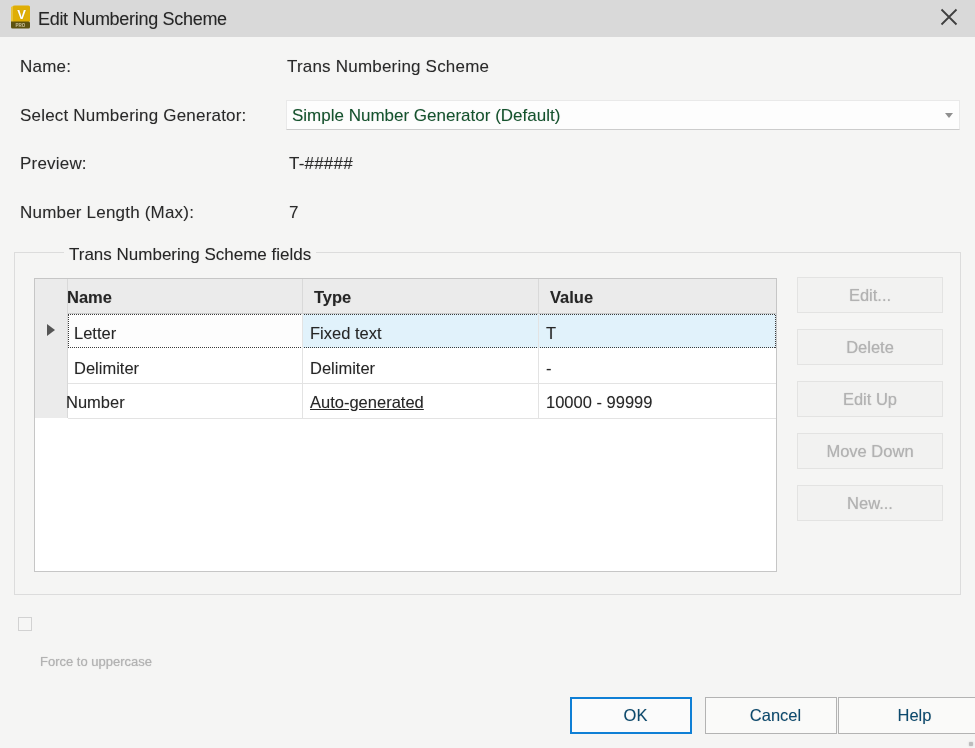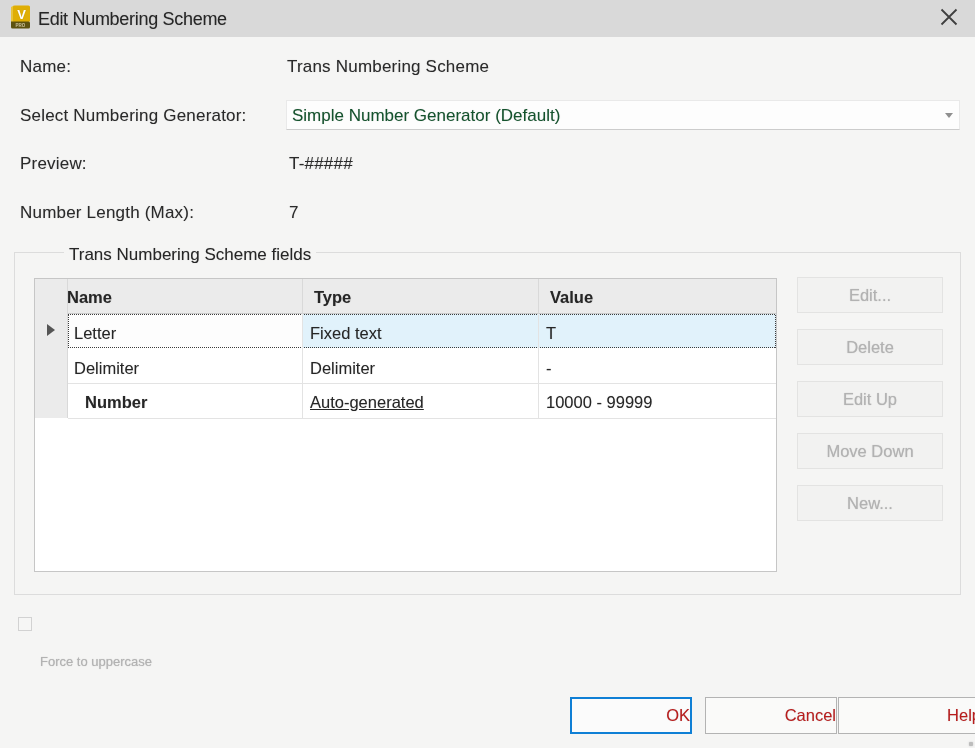--- a/index.html
+++ b/index.html
@@ -45,21 +45,21 @@
   #rowarrow { position:absolute; left:12px; top:45px; width:0; height:0;
               border-top:6.5px solid transparent; border-bottom:6.5px solid transparent;
               border-left:8.5px solid #555555; }
 
   .sbtn { position:absolute; left:797px; width:146px; height:36px; background:#f2f2f1;
           border:1px solid #e3e3e2; font-size:16.5px; color:#b2b2b2; text-align:center; line-height:34px; }
 
   #chk { left:18px; top:617px; width:14px; height:14px; background:#f6f6f5; border:1px solid #d2d2d2; }
   #chklbl { left:40px; top:652px; font-size:13px; line-height:20px; color:#b2b2b2; }
 
-  .bbtn { position:absolute; top:697px; height:37px; font-size:16.5px; text-align:right; color:#b91c1c;padding-left:9px; }
+  .bbtn { position:absolute; top:697px; height:37px; font-size:16.5px; text-align:center; color:#0c4a6e;padding-left:9px; }
   #okbtn { left:570px; width:122px; background:#fbfbfb; border:2px solid #0f7fd5; line-height:33px; }
   #cancelbtn { left:705px; width:132px; background:#fafaf9; border:1px solid #b3b3b3; line-height:35px; }
   #helpbtn { left:838px; width:144px; background:#fafaf9; border:1px solid #b3b3b3; line-height:35px; }
 </style>
 </head>
 <body>
   <div id="titlebar" class="abs"></div>
   <svg class="abs" style="left:9px; top:5px;" width="22" height="24" viewBox="0 0 22 24">
     <path d="M2 2 L5 0.5 V20 L2 22 Z" fill="#e8c33c"></path>
     <rect x="4" y="0.5" width="17" height="16.5" rx="1.5" fill="#dfae05"></rect>
@@ -111,21 +111,21 @@
     <div class="rline" style="top:139px;"></div>
 
     <div class="ctxt" style="left:39px; top:45px;">Letter</div>
     <div class="ctxt" style="left:275px; top:45px;">Fixed text</div>
     <div class="ctxt" style="left:511px; top:45px;">T</div>
 
     <div class="ctxt" style="left:39px; top:80px;">Delimiter</div>
     <div class="ctxt" style="left:275px; top:80px;">Delimiter</div>
     <div class="ctxt" style="left:511px; top:80px;">-</div>
 
-    <div class="ctxt" style="left:50px; top:114px;font-weight:bold;">Number</div>
+    <div class="ctxt" style="left:31px; top:114px;">Number</div>
     <div class="ctxt" style="left:275px; top:114px;text-decoration:underline;">Auto-generated</div>
     <div class="ctxt" style="left:511px; top:114px;">10000 - 99999</div>
   </div>
 
   <div class="sbtn" style="top:277px;">Edit...</div>
   <div class="sbtn" style="top:329px;">Delete</div>
   <div class="sbtn" style="top:381px;">Edit Up</div>
   <div class="sbtn" style="top:433px;">Move Down</div>
   <div class="sbtn" style="top:485px;">New...</div>
 

